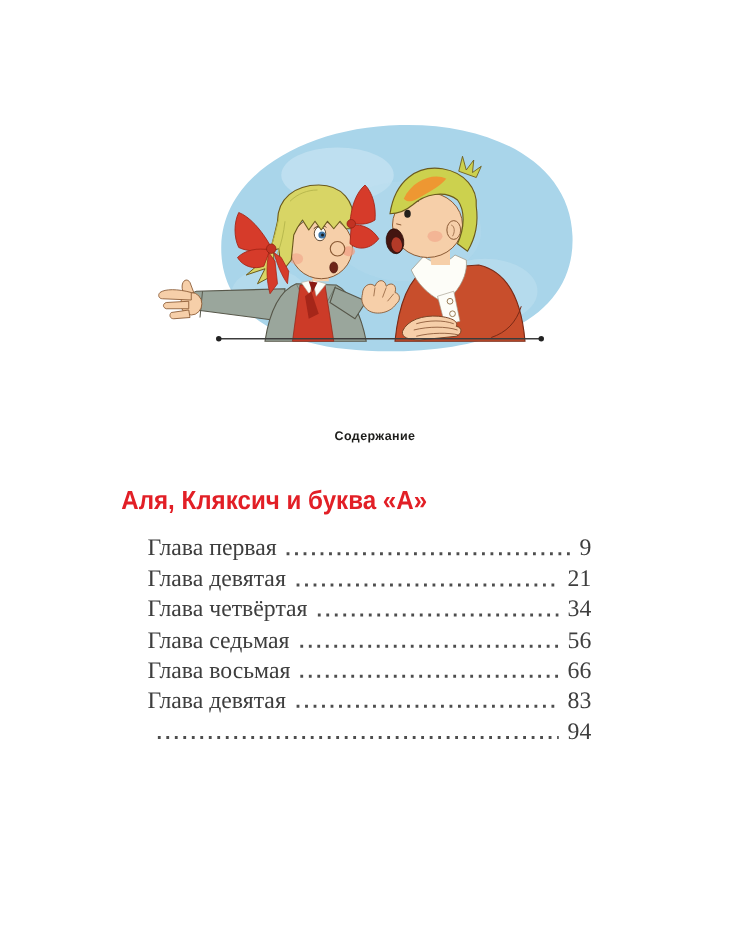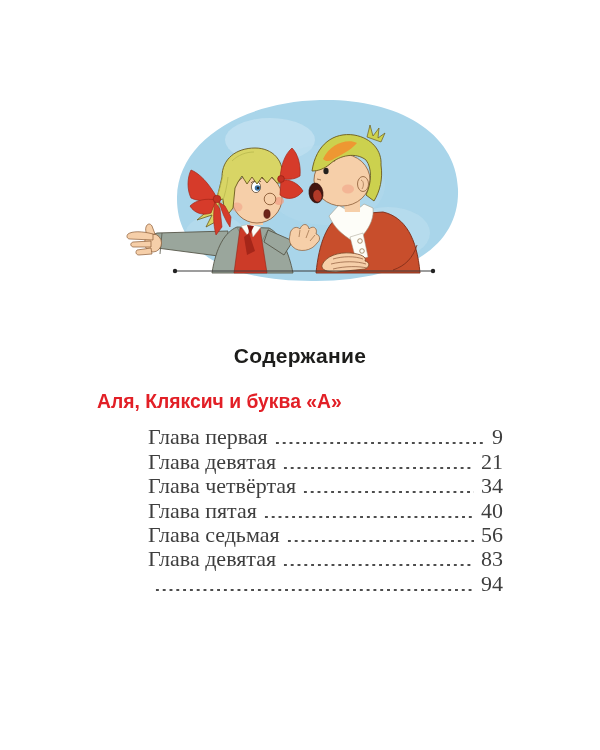--- a/index.html
+++ b/index.html
@@ -10,35 +10,35 @@
     overflow:hidden;position:relative;
   }
   .page{position:absolute;inset:0;background:var(--page-bg,#fff);}
   .illustration{
     position:absolute;left:120px;top:85px;width:360px;height:210px;
   }
   .contents-heading{
     position:absolute;left:0;top:344px;width:600px;
     text-align:center;
     font-family:"Liberation Sans",sans-serif;
-    font-weight:bold;font-size:21px;letter-spacing:.3px;
+    font-weight:bold;font-size:10px;letter-spacing:.3px;
     color:var(--heading-text,#1d1d1b);
   }
   .book-title{
     position:absolute;left:97px;top:389px;
     font-family:"Liberation Sans",sans-serif;
     font-weight:bold;font-size:21px;
     color:var(--accent-red,#e21f26);
     transform:scaleX(.92);transform-origin:left top;
     white-space:nowrap;
   }
   .toc{
     position:absolute;left:118px;top:424px;width:355px;
     font-family:"Liberation Serif",serif;
-    font-size:22px;color:var(--toc-text,#3e3e3e);margin-left:30px;
+    font-size:19px;color:var(--toc-text,#3e3e3e);
   }
   .toc-row{display:flex;align-items:flex-end;height:24.4px;}
   .toc-title{white-space:nowrap;line-height:1;}
   .toc-page{white-space:nowrap;line-height:1;}
   .toc-leader{
     flex:1;height:4px;margin:0 7px 3px 6px;
     background-image:radial-gradient(circle,var(--dot-color,#4d4d4d) 1.1px,transparent 1.5px);
     background-size:6.8px 4px;background-repeat:repeat-x;background-position:left bottom;
   }
 </style>
@@ -154,28 +154,28 @@
         <span class="toc-title">Глава девятая</span>
         <span class="toc-leader"></span>
         <span class="toc-page">21</span>
       </div>
       <div class="toc-row">
         <span class="toc-title">Глава четвёртая</span>
         <span class="toc-leader"></span>
         <span class="toc-page">34</span>
       </div>
       <div class="toc-row">
-        <span class="toc-title">Глава пятая</span>
-        <span class="toc-leader"></span>
-        <span class="toc-page">40</span>
-      </div>
-      <div class="toc-row">
         <span class="toc-title">Глава седьмая</span>
         <span class="toc-leader"></span>
         <span class="toc-page">56</span>
+      </div>
+      <div class="toc-row">
+        <span class="toc-title">Глава восьмая</span>
+        <span class="toc-leader"></span>
+        <span class="toc-page">66</span>
       </div>
       <div class="toc-row">
         <span class="toc-title">Глава девятая</span>
         <span class="toc-leader"></span>
         <span class="toc-page">83</span>
       </div>
       <div class="toc-row">
         <span class="toc-leader"></span>
         <span class="toc-page">94</span>
       </div>

